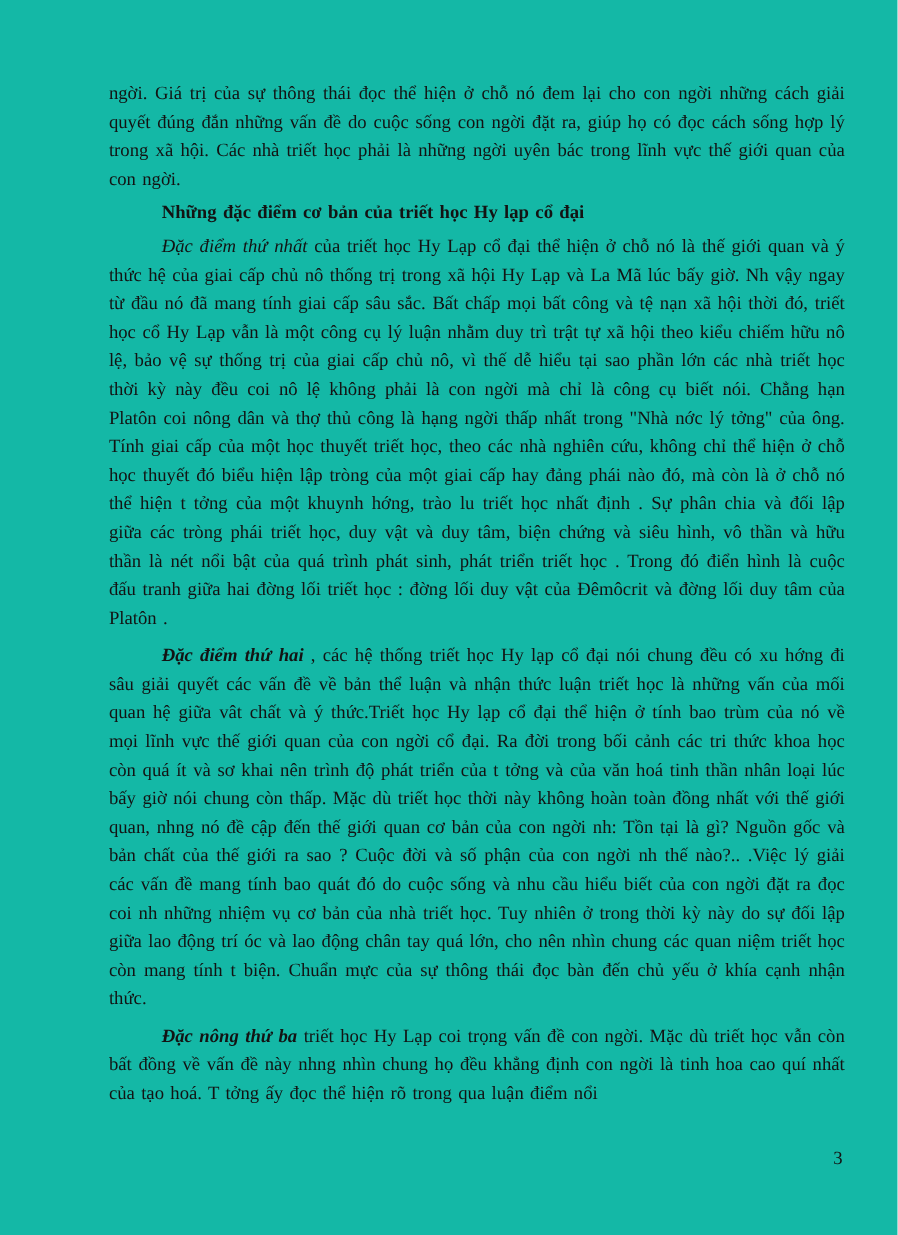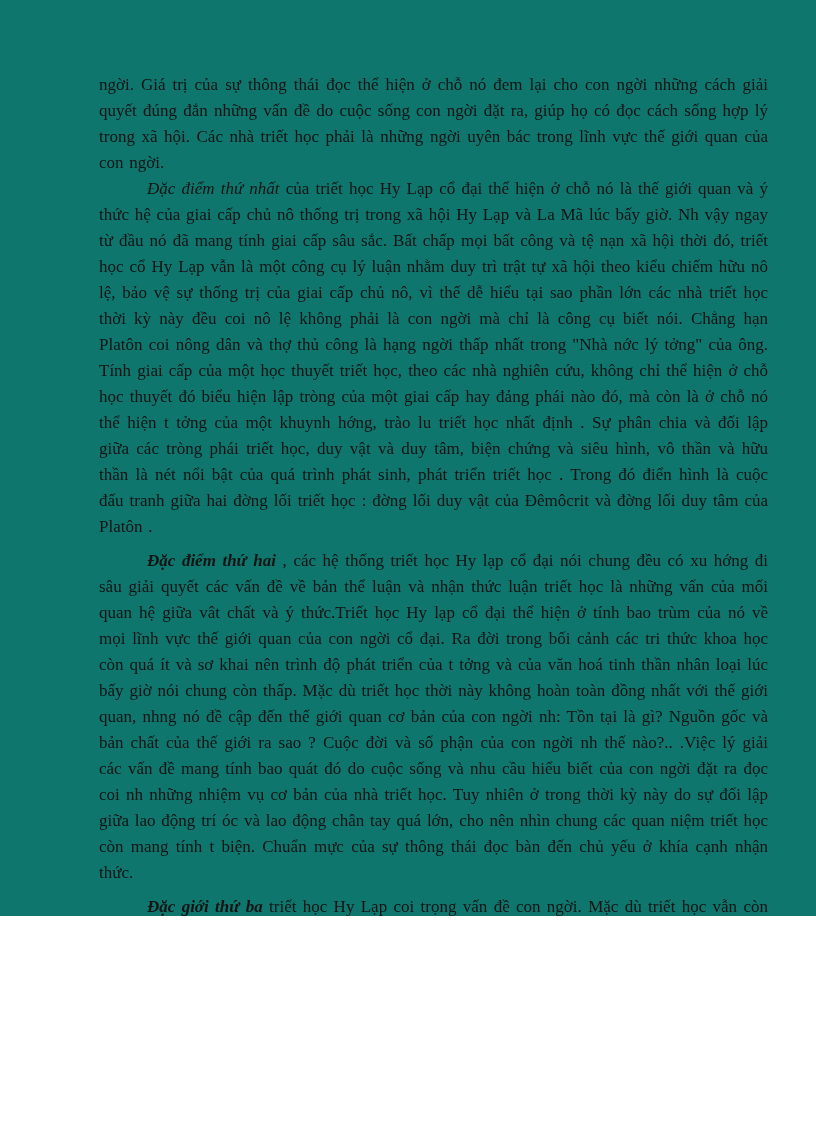--- a/index.html
+++ b/index.html
@@ -2,23 +2,23 @@
 <html><head>
 <meta charset="utf-8">
 <style>
   html, body {
     margin: 0;
     padding: 0;
     background: #ffffff;
   }
   .page {
     width: 816px;
-    height: 916px;
+    height: 1123px;
     position: relative;
-    background: #0f766e;
+    background: #14b8a6;
     font-family: "Liberation Serif", "DejaVu Serif", serif;
     color: #131313;
     overflow: hidden;
   }
   .content {
     position: absolute;
     left: 99px;
     top: 72px;
     width: 669px;
     font-size: 17px;
@@ -58,23 +58,24 @@
   }
 </style>
 </head>
 <body>
 
 <div class="page">
   <div class="content">
 
     <p class="para intro">ngời.  Giá trị của sự thông thái đọc  thể hiện ở chỗ nó đem lại cho con ngời  những cách giải quyết đúng đắn những vấn đề do cuộc sống con ngời  đặt ra, giúp họ có đọc cách sống hợp lý trong xã hội. Các nhà triết học phải là những ngời  uyên bác trong lĩnh vực thế giới quan của con ngời.</p>
 
+    <p class="heading">Những đặc điểm cơ bản của triết học Hy lạp cổ đại</p>
 
     <p class="para"><span class="lead-italic">Đặc điểm thứ nhất</span><span> của triết học Hy Lạp cổ đại thể hiện ở chỗ nó là thế giới quan và ý thức hệ của giai cấp chủ nô thống trị trong xã hội Hy Lạp và La Mã lúc bấy giờ. Nh  vậy ngay từ đầu nó đã mang tính giai cấp sâu sắc. Bất chấp mọi bất công và tệ nạn xã hội thời đó, triết học cổ Hy Lạp vẫn là một công cụ lý luận nhằm duy trì trật tự xã hội theo kiểu chiếm hữu nô lệ, bảo vệ sự thống trị của giai cấp chủ nô, vì thế dễ hiểu tại sao phần lớn các nhà triết học thời kỳ này đều coi nô lệ không phải là con ngời  mà chỉ là công cụ biết nói. Chẳng hạn Platôn coi nông dân và thợ thủ công là hạng ngời  thấp nhất trong "Nhà nớc  lý tởng"  của ông.    Tính giai cấp của một học thuyết triết học, theo các nhà nghiên cứu, không chỉ thể hiện ở chỗ học thuyết đó biểu hiện lập tròng  của một giai cấp hay đảng phái nào đó, mà còn là ở chỗ nó thể hiện t  tởng  của một khuynh hớng,  trào lu  triết học nhất định . Sự phân chia và đối lập giữa các tròng  phái triết học, duy vật và duy tâm, biện chứng và siêu hình, vô thần và hữu thần là nét nổi bật của quá trình phát sinh, phát triển triết học . Trong đó điển hình là cuộc đấu tranh giữa hai đờng  lối triết học : đờng  lối duy vật của Đêmôcrit và đờng  lối duy tâm của Platôn .</span></p>
 
     <p class="para"><span class="lead-bold-italic">Đặc điểm thứ hai</span><span> , các hệ thống triết học Hy lạp cổ đại nói chung đều có xu hớng  đi sâu giải quyết các vấn đề về bản thể luận và nhận thức luận triết học là những vấn của mối quan hệ giữa vât chất và ý thức.Triết học Hy lạp cổ đại thể hiện ở tính bao trùm của nó về mọi lĩnh vực thế giới quan của con ngời  cổ đại. Ra đời trong bối cảnh các tri thức khoa học còn quá ít và sơ khai nên trình độ phát triển của t  tởng  và của văn hoá tinh thần nhân loại lúc bấy giờ nói chung còn thấp. Mặc dù triết học thời này không hoàn toàn đồng nhất với thế giới quan, nhng  nó đề cập đến thế giới quan cơ bản của con ngời  nh:  Tồn tại là gì? Nguồn gốc và bản chất của thế giới ra sao ? Cuộc đời và số phận của con ngời  nh  thế nào?.. .Việc lý giải các vấn đề mang tính bao quát đó do cuộc sống và nhu cầu hiểu biết của  con ngời  đặt ra đọc  coi nh những nhiệm vụ cơ bản của nhà triết học. Tuy nhiên ở trong thời kỳ này do sự đối lập giữa lao động trí óc và lao động chân tay quá lớn, cho nên nhìn chung các quan niệm triết học còn mang tính t  biện. Chuẩn mực của sự thông thái đọc  bàn đến chủ yếu ở khía cạnh nhận thức.</span></p>
 
-    <p class="para"><span class="lead-bold-italic">Đặc giới thứ ba</span><span> triết học Hy Lạp coi trọng vấn đề con ngời.  Mặc dù triết học vẫn còn bất đồng về vấn đề này nhng  nhìn chung họ đều khẳng định con ngời  là tinh hoa cao quí nhất của tạo hoá. T  tởng  ấy đọc  thể hiện rõ trong qua luận điểm nổi</span></p>
+    <p class="para"><span class="lead-bold-italic">Đặc nông thứ ba</span><span> triết học Hy Lạp coi trọng vấn đề con ngời.  Mặc dù triết học vẫn còn bất đồng về vấn đề này nhng  nhìn chung họ đều khẳng định con ngời  là tinh hoa cao quí nhất của tạo hoá. T  tởng  ấy đọc  thể hiện rõ trong qua luận điểm nổi</span></p>
 
   </div>
 
   <div class="page-number">3</div>
 </div>
 
 </body></html>

